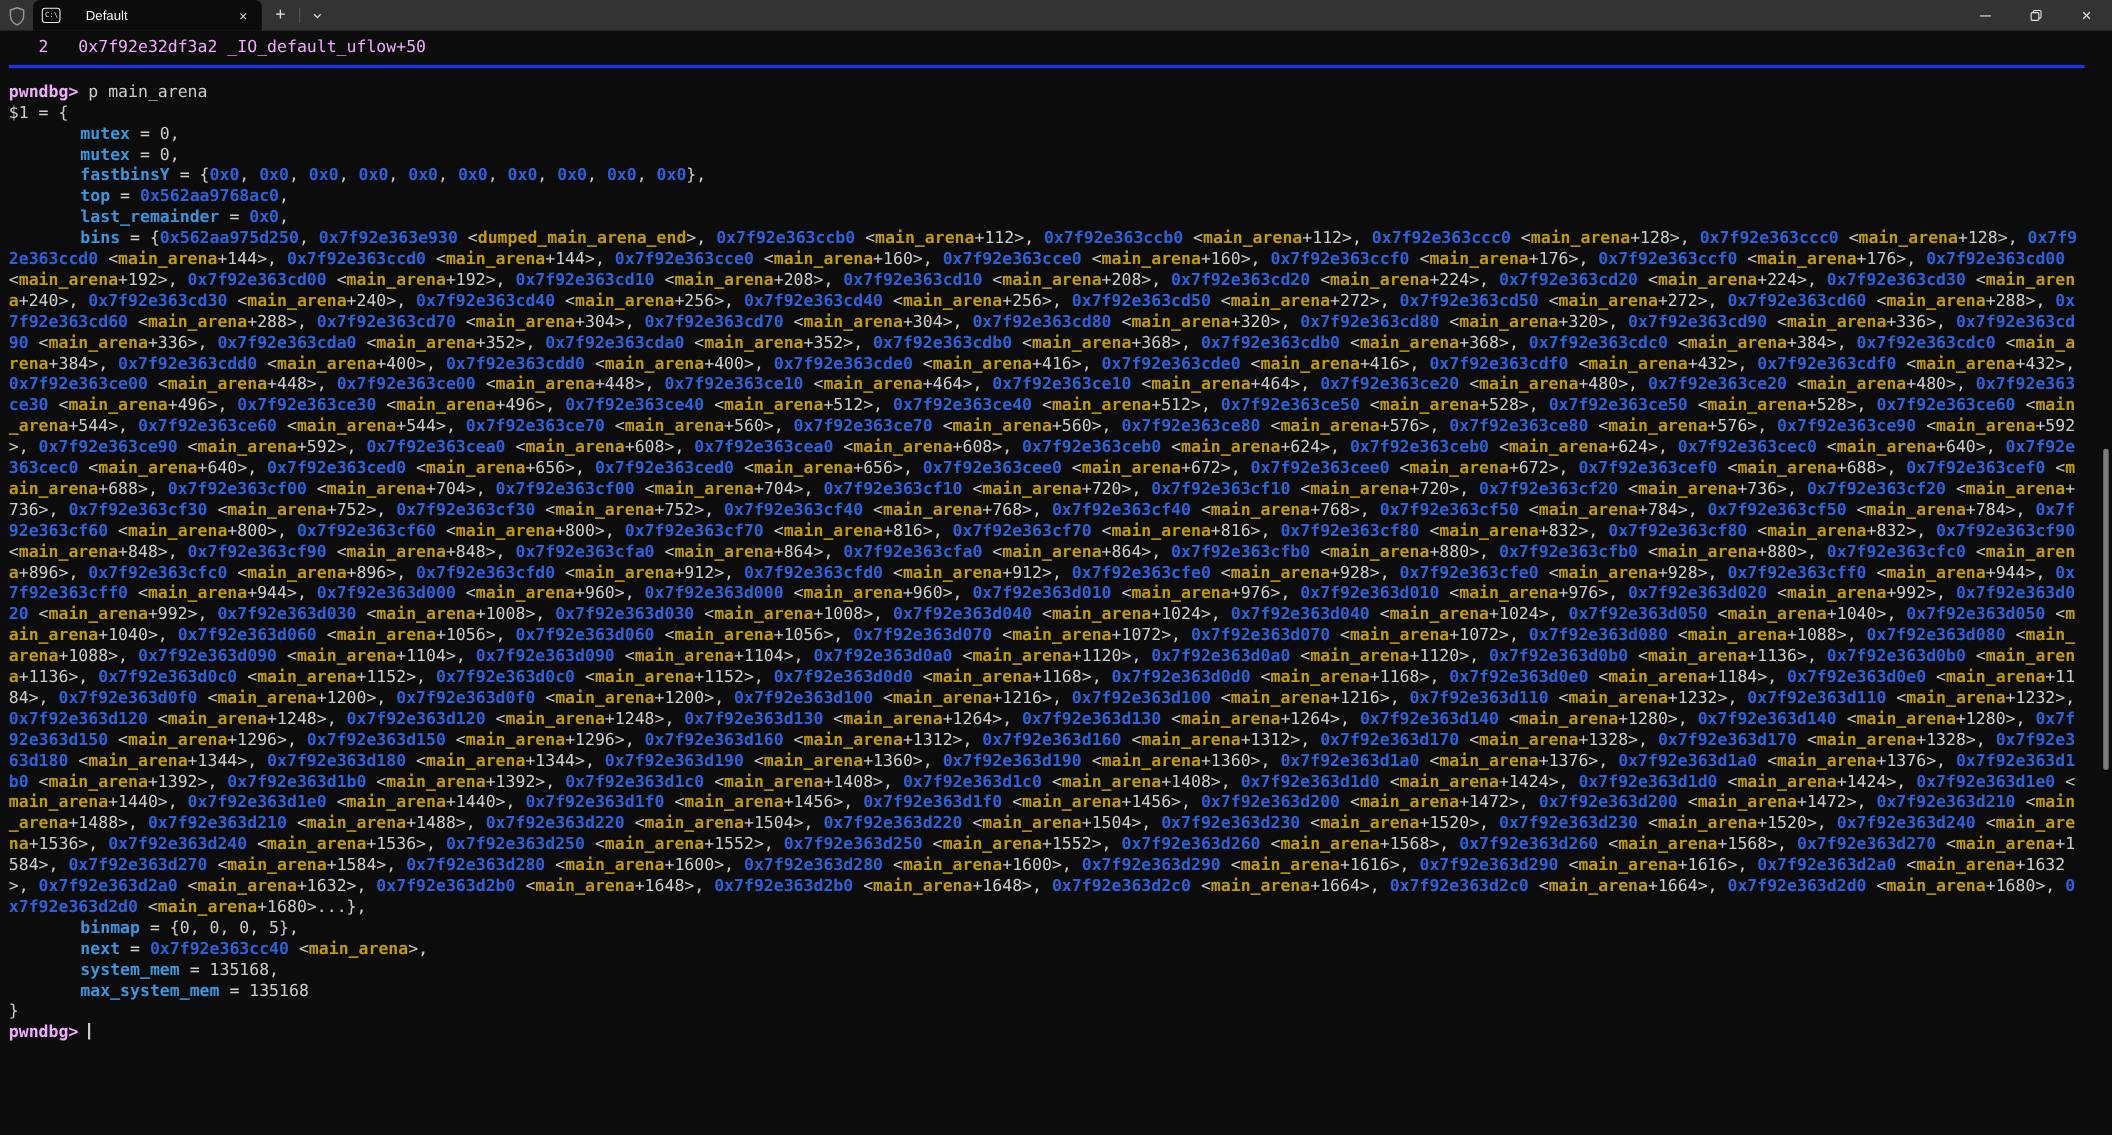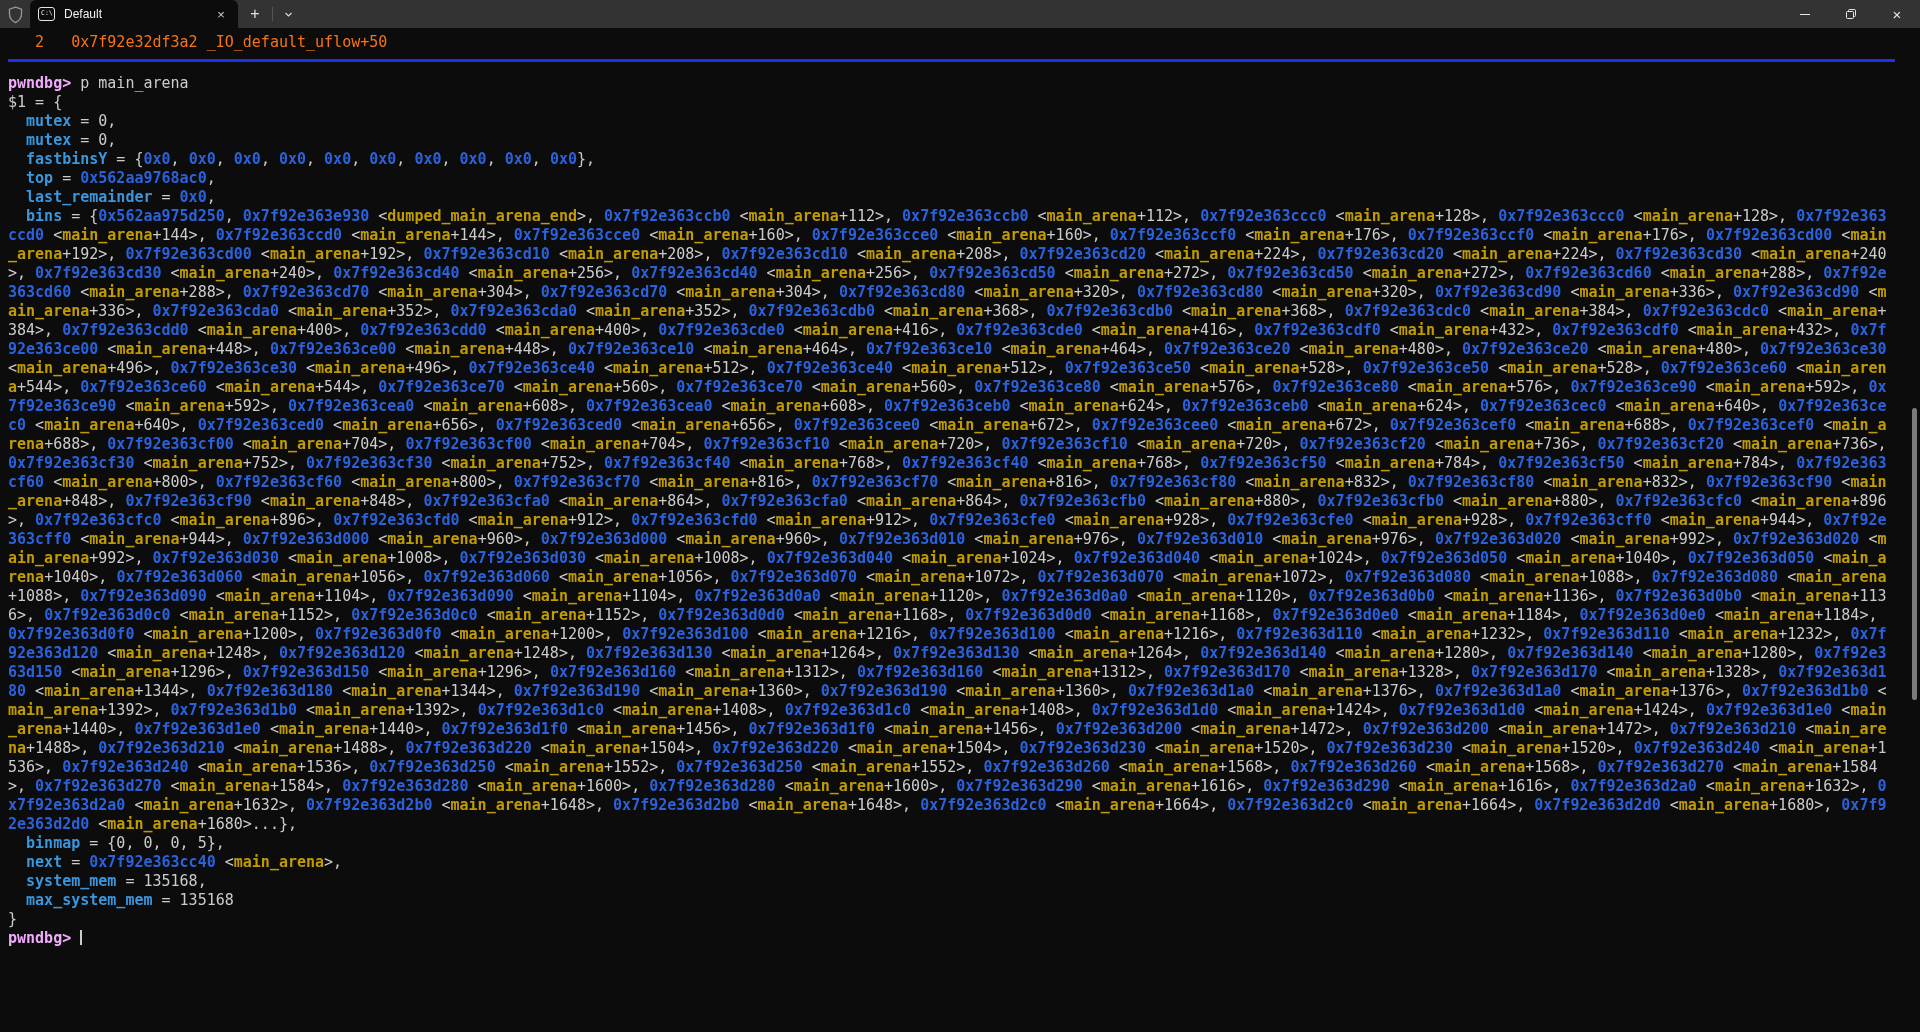--- a/index.html
+++ b/index.html
@@ -4,41 +4,41 @@
 <style>
   html,body{margin:0;padding:0;}
   body{width:1920px;height:1032px;overflow:hidden;background:#0c0c0c;font-family:"Liberation Sans",sans-serif;}
 
   
   .titlebar{position:relative;height:28px;background:#333333;display:flex;align-items:stretch;}
   .shield{width:30px;display:flex;align-items:center;justify-content:center;}
   .tab{width:192px;display:flex;align-items:center;background:#0c0c0c;border-radius:6px 6px 0 0;padding:0 8px;margin-top:0;}
   .tab-icon{width:15px;height:12px;border:1px solid #e6e6e6;border-radius:3px;position:relative;flex:0 0 auto;}
   .tab-icon span{position:absolute;top:1px;left:2px;font-family:"DejaVu Sans Mono",monospace;font-size:6.5px;color:#e6e6e6;line-height:8px;}
-  .tab-label{flex:1;color:#f2f2f2;font-size:12px;margin-left:9px;white-space:nowrap;overflow:hidden;}
+  .tab-label{flex:1;color:#f2f2f2;font-size:12px;margin-left:23px;white-space:nowrap;overflow:hidden;}
   .tab-close{color:#cfcfcf;font-size:13px;line-height:13px;width:18px;height:18px;display:flex;align-items:center;justify-content:center;border-radius:3px;}
   .tb-btn{display:flex;align-items:center;justify-content:center;color:#e0e0e0;}
   .newtab{width:34px;font-size:16px;font-weight:400;}
   .tb-divider{width:1px;height:14px;background:#555;align-self:center;}
   .chevron-btn{width:30px;}
   .drag-region{flex:1;}
   .wincontrols{display:flex;}
   .winbtn{width:46px;height:28px;display:flex;align-items:center;justify-content:center;color:#e8e8e8;}
   .min-bar{width:10px;height:1px;background:#e8e8e8;}
   .close-glyph{font-size:15px;line-height:15px;}
 
   
   .terminal{position:relative;height:1004px;background:#0c0c0c;padding:5px 0 0 8px;box-sizing:border-box;
             font-family:"DejaVu Sans Mono",monospace;font-size:15px;line-height:19px;}
   .tl{white-space:pre-wrap;word-break:break-all;overflow-wrap:anywhere;min-height:19px;}
-  #bt-line{color:#f97316;}
+  #bt-line{color:#f0abfc;}
   .sep{height:3px;width:209ch;background:#1a33e8;margin-top:7px;}
   #term-lines{width:209ch;margin-top:12px;}
   .t-f{color:#cccccc;}
-  .t-c{color:#3a96dd;font-weight:bold;}
+  .t-c{color:#3a96dd;font-weight:bold;margin-left:47px;}
   .t-b{color:#2b62dc;font-weight:bold;}
   .t-y{color:#c19c00;font-weight:bold;}
   .t-g{color:#f0abfc;font-weight:bold;}
   .cursor{display:inline-block;width:2px;height:15px;background:#cccccc;vertical-align:-2px;}
   .scroll-thumb{position:absolute;right:3px;top:380px;width:5px;height:292px;background:#8f8f8f;border-radius:3px;opacity:.85;}
 </style>
 </head>
 <body>
 
 <div class="titlebar">

